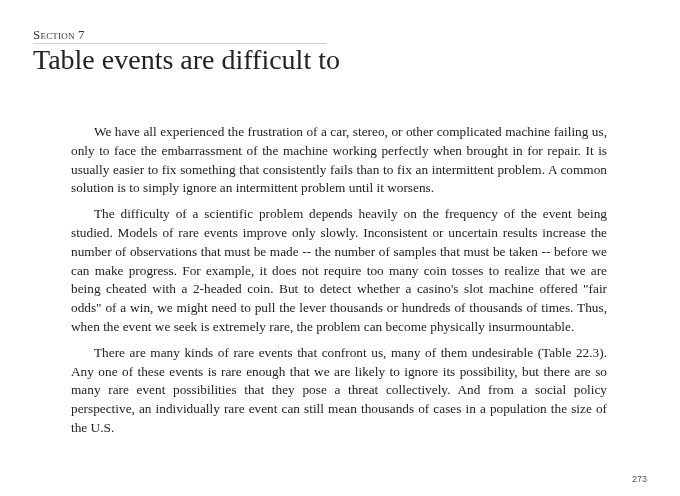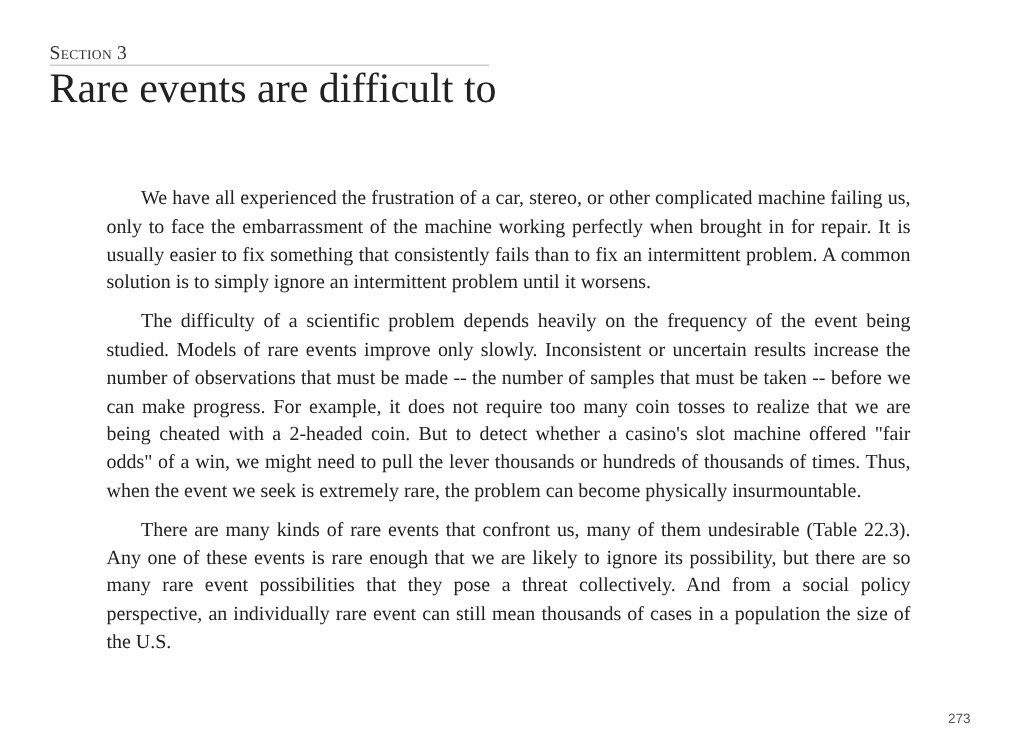--- a/index.html
+++ b/index.html
@@ -60,22 +60,22 @@
       top: 474px;
       font-family: Liberation Sans, sans-serif;
       font-size: 9px;
       color: #555555;
     }
   </style>
 </head>
 <body>
 
 <div class="section-header">
-  <div class="section-label">Section 3</div>
-  <div class="section-title">Rare events are difficult to</div>
+  <div class="section-label">Section 7</div>
+  <div class="section-title">Table events are difficult to</div>
 </div>
 
 <div class="body-text">
   <p>We have all experienced the frustration of a car, stereo, or other complicated machine failing us, only to face the embarrassment of the machine working perfectly when brought in for repair. It is usually easier to fix something that consistently fails than to fix an intermittent problem. A common solution is to simply ignore an intermittent problem until it worsens.</p>
   <p>The difficulty of a scientific problem depends heavily on the frequency of the event being studied. Models of rare events improve only slowly. Inconsistent or uncertain results increase the number of observations that must be made -- the number of samples that must be taken -- before we can make progress. For example, it does not require too many coin tosses to realize that we are being cheated with a 2-headed coin. But to detect whether a casino's slot machine offered "fair odds" of a win, we might need to pull the lever thousands or hundreds of thousands of times. Thus, when the event we seek is extremely rare, the problem can become physically insurmountable.</p>
   <p>There are many kinds of rare events that confront us, many of them undesirable (Table 22.3). Any one of these events is rare enough that we are likely to ignore its possibility, but there are so many rare event possibilities that they pose a threat collectively. And from a social policy perspective, an individually rare event can still mean thousands of cases in a population the size of the U.S.</p>
 </div>
 
 <div class="page-number">273</div>
 

